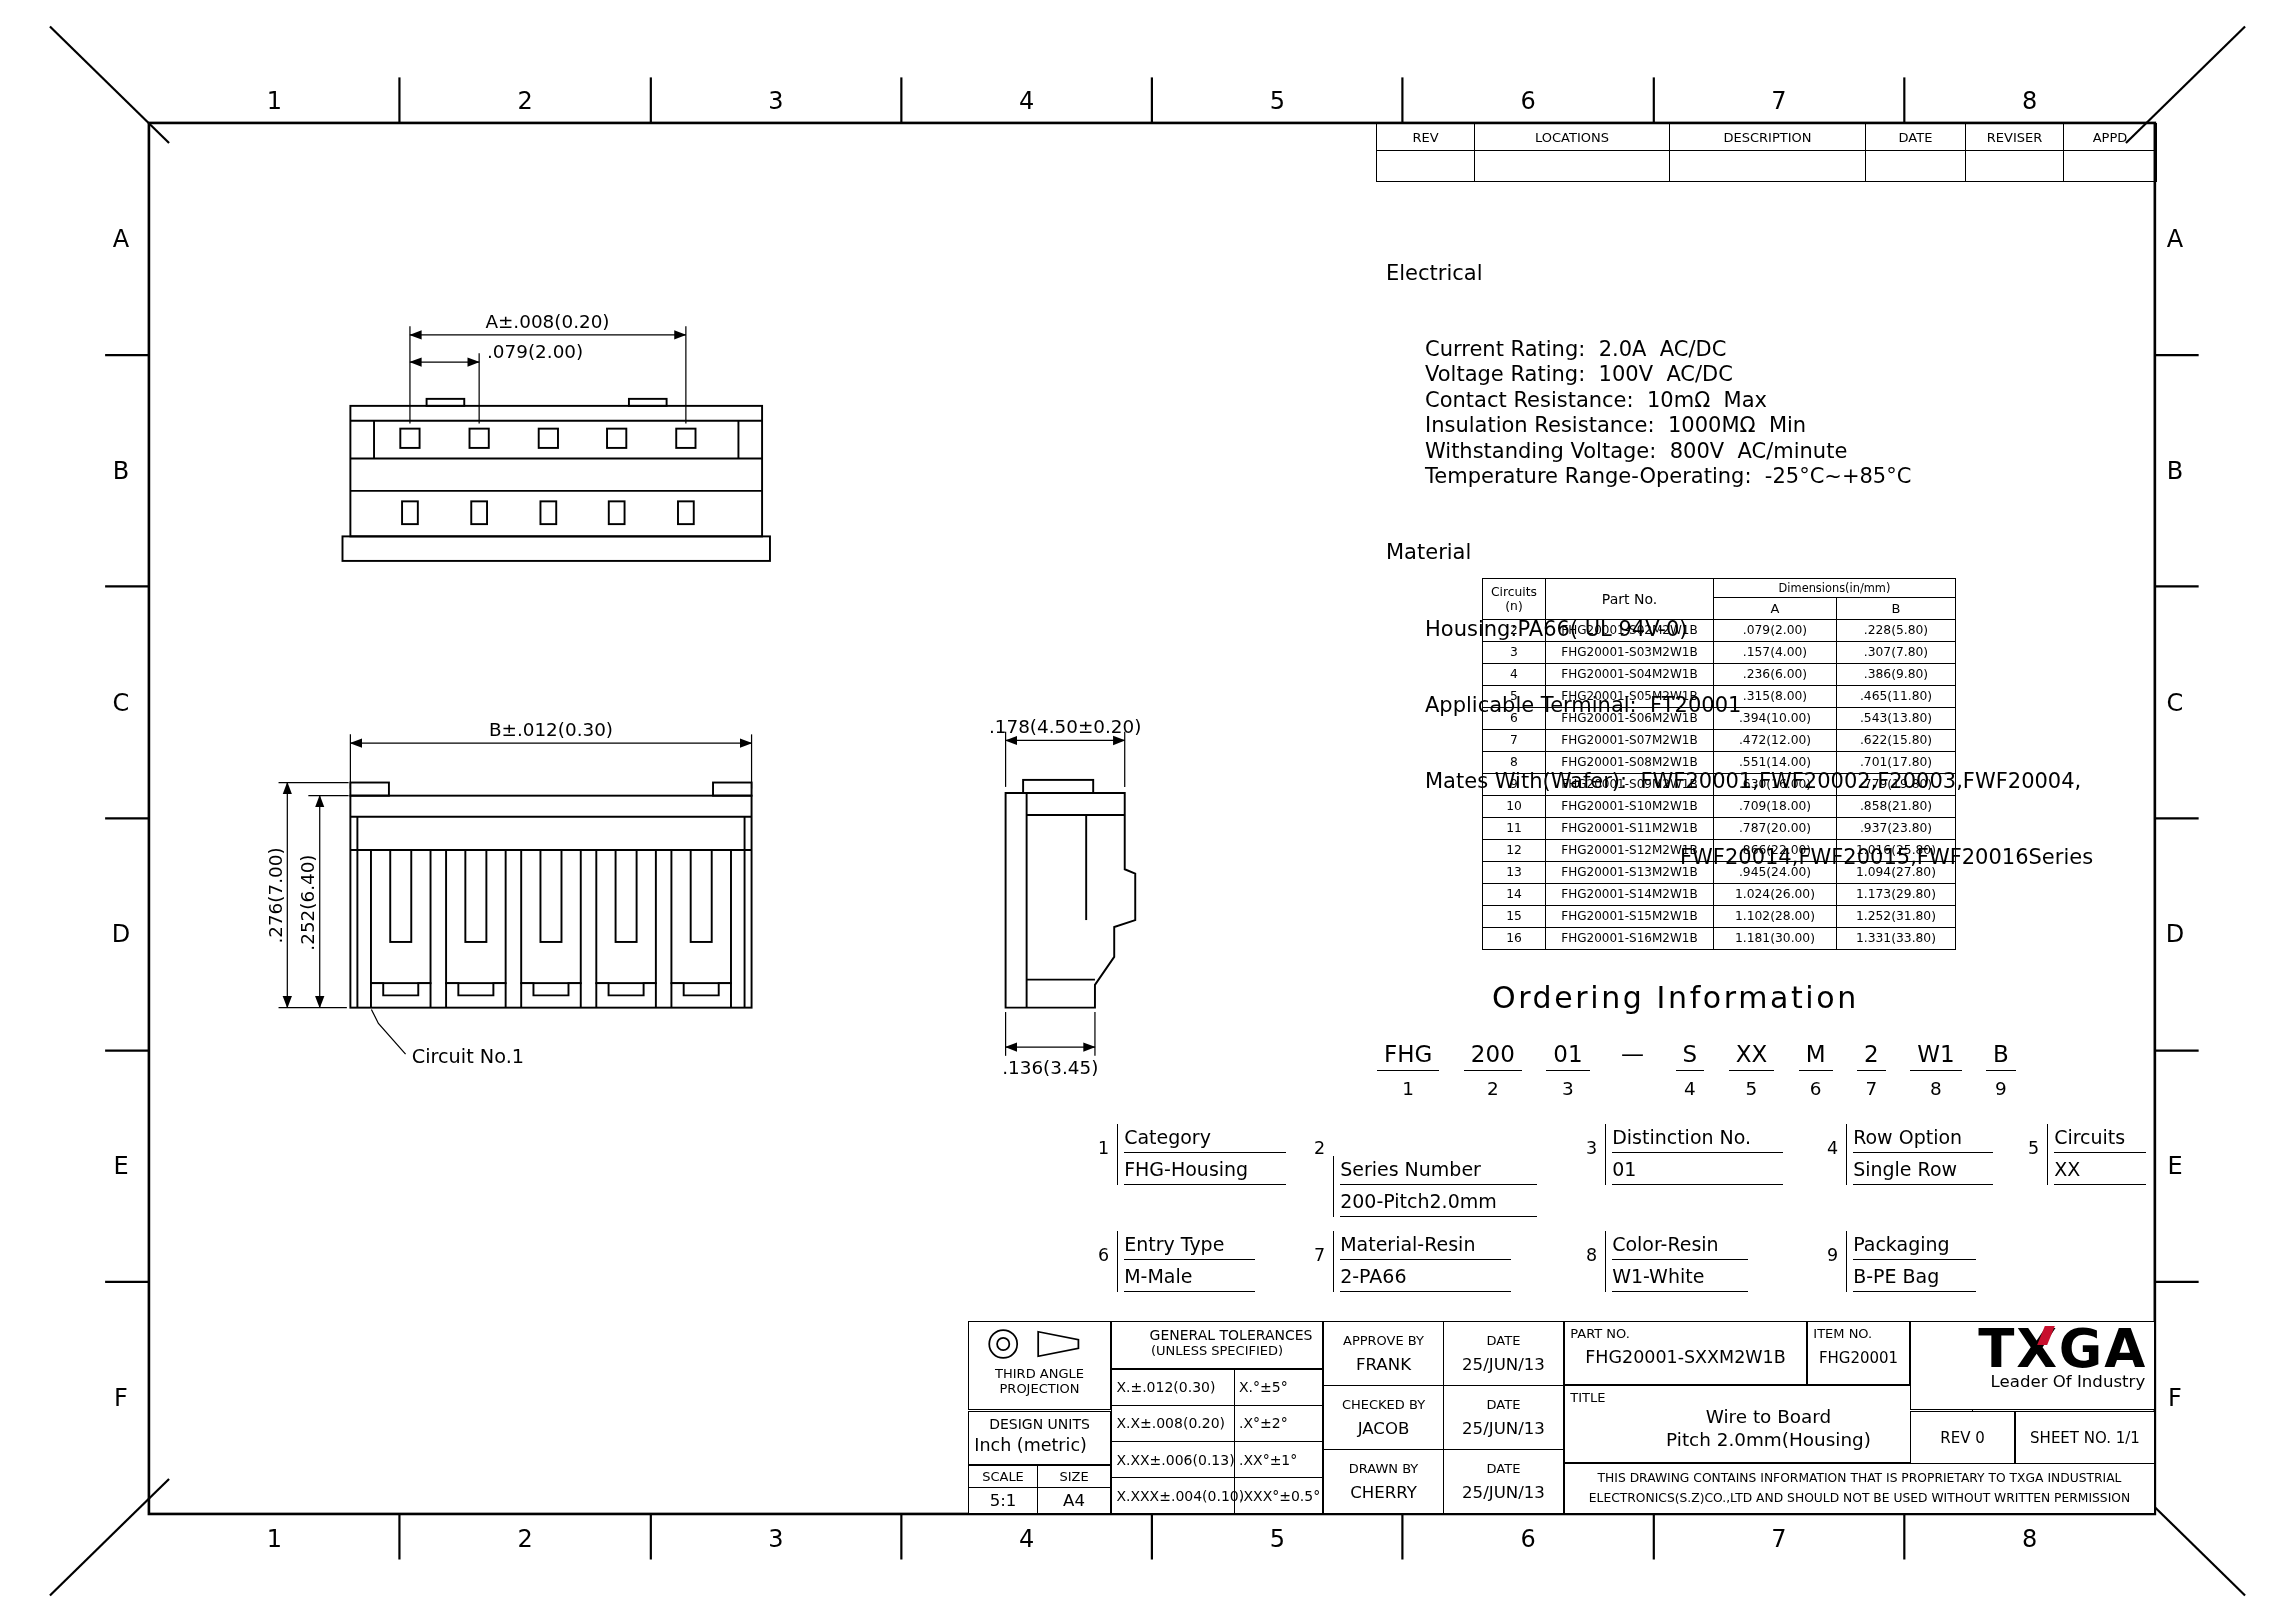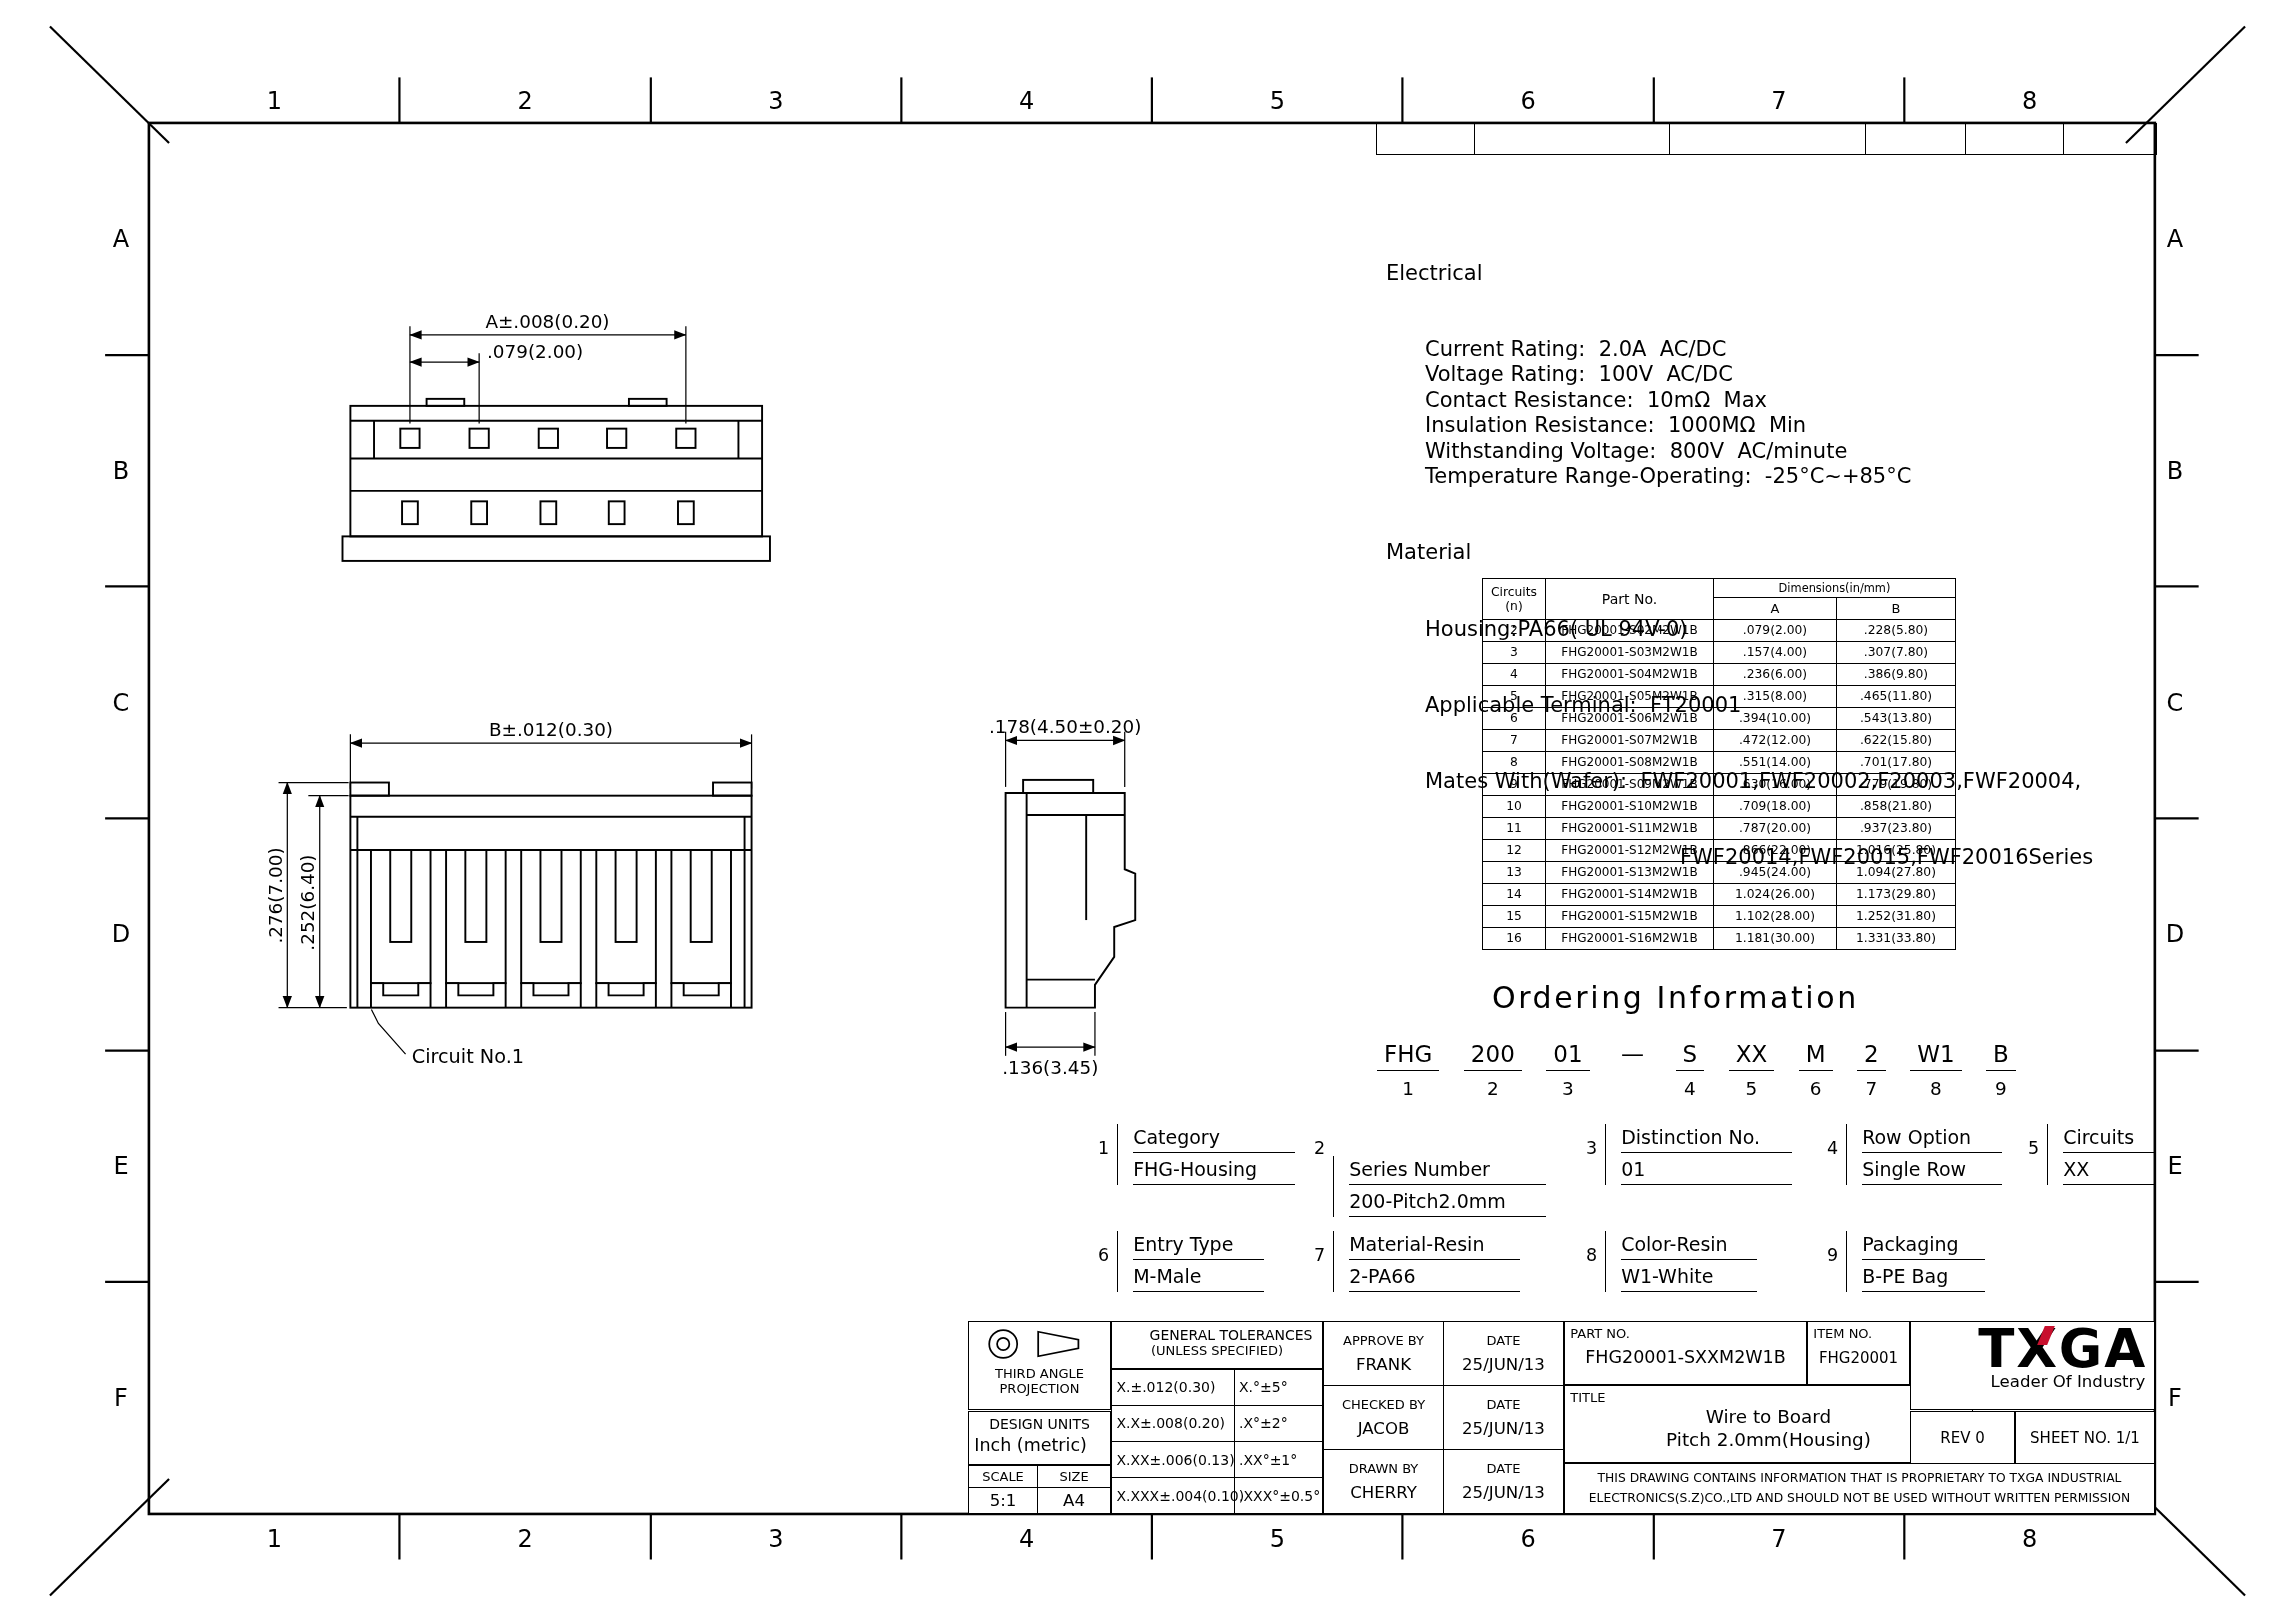--- a/index.html
+++ b/index.html
@@ -39,21 +39,21 @@
   
   .ordering-title{position:absolute;left:1492px;top:980px;font-size:30px;letter-spacing:2.6px;}
   .ordering-code{position:absolute;left:1377px;top:1041px;display:flex;gap:24.5px;}
   .code-item{text-align:center;}
   .code-text{font-size:23px;border-bottom:1.8px solid #000;padding:0 7px 2.6px 7px;}
   .code-text.nonum{border-bottom:none;}
   .code-num{font-size:18.4px;margin-top:7px;min-height:21px;}
 
   .ord-item{position:absolute;display:flex;align-items:flex-start;gap:8px;}
   .ord-num{font-size:17.5px;margin-top:14px;}
-  .ord-box{border-left:1.8px solid #000;padding-left:15px;}
+  .ord-box{border-left:1.8px solid #000;padding-left:6px;}
   .ord-label{font-size:19px;border-bottom:1.8px solid #000;padding:1.8px 3.5px 4.4px 0;}
   .ord-value{font-size:19px;border-bottom:1.8px solid #000;padding:4.4px 3.5px 4.4px 0;}
   .w185{width:162px;} .w225{width:197px;margin-top:32px;} .w195{width:171px;} .w160{width:140px;}
   .w105{width:92px;} .w150{width:131px;} .w155{width:136px;} .w140{width:123px;}
   .p11{left:1098px;top:1124px;} .p12{left:1314px;top:1124px;} .p13{left:1586px;top:1124px;}
   .p14{left:1827px;top:1124px;} .p15{left:2028px;top:1124px;}
   .p21{left:1098px;top:1231px;} .p22{left:1314px;top:1231px;} .p23{left:1586px;top:1231px;}
   .p24{left:1827px;top:1231px;}
 
   
@@ -275,20 +275,28 @@
   <table class="rev-table">
     <colgroup>
         <col style="width:98px">
         <col style="width:195px">
         <col style="width:196px">
         <col style="width:100px">
         <col style="width:98px">
         <col style="width:93px">
       </colgroup>
     <tbody>
+        <tr>
+      <th>REV</th>
+      <th>LOCATIONS</th>
+      <th>DESCRIPTION</th>
+      <th>DATE</th>
+      <th>REVISER</th>
+      <th>APPD</th>
+    </tr>
     <tr>
           <td></td>
           <td></td>
           <td></td>
           <td></td>
           <td></td>
           <td></td>
         </tr>
   </tbody>
     </table>

